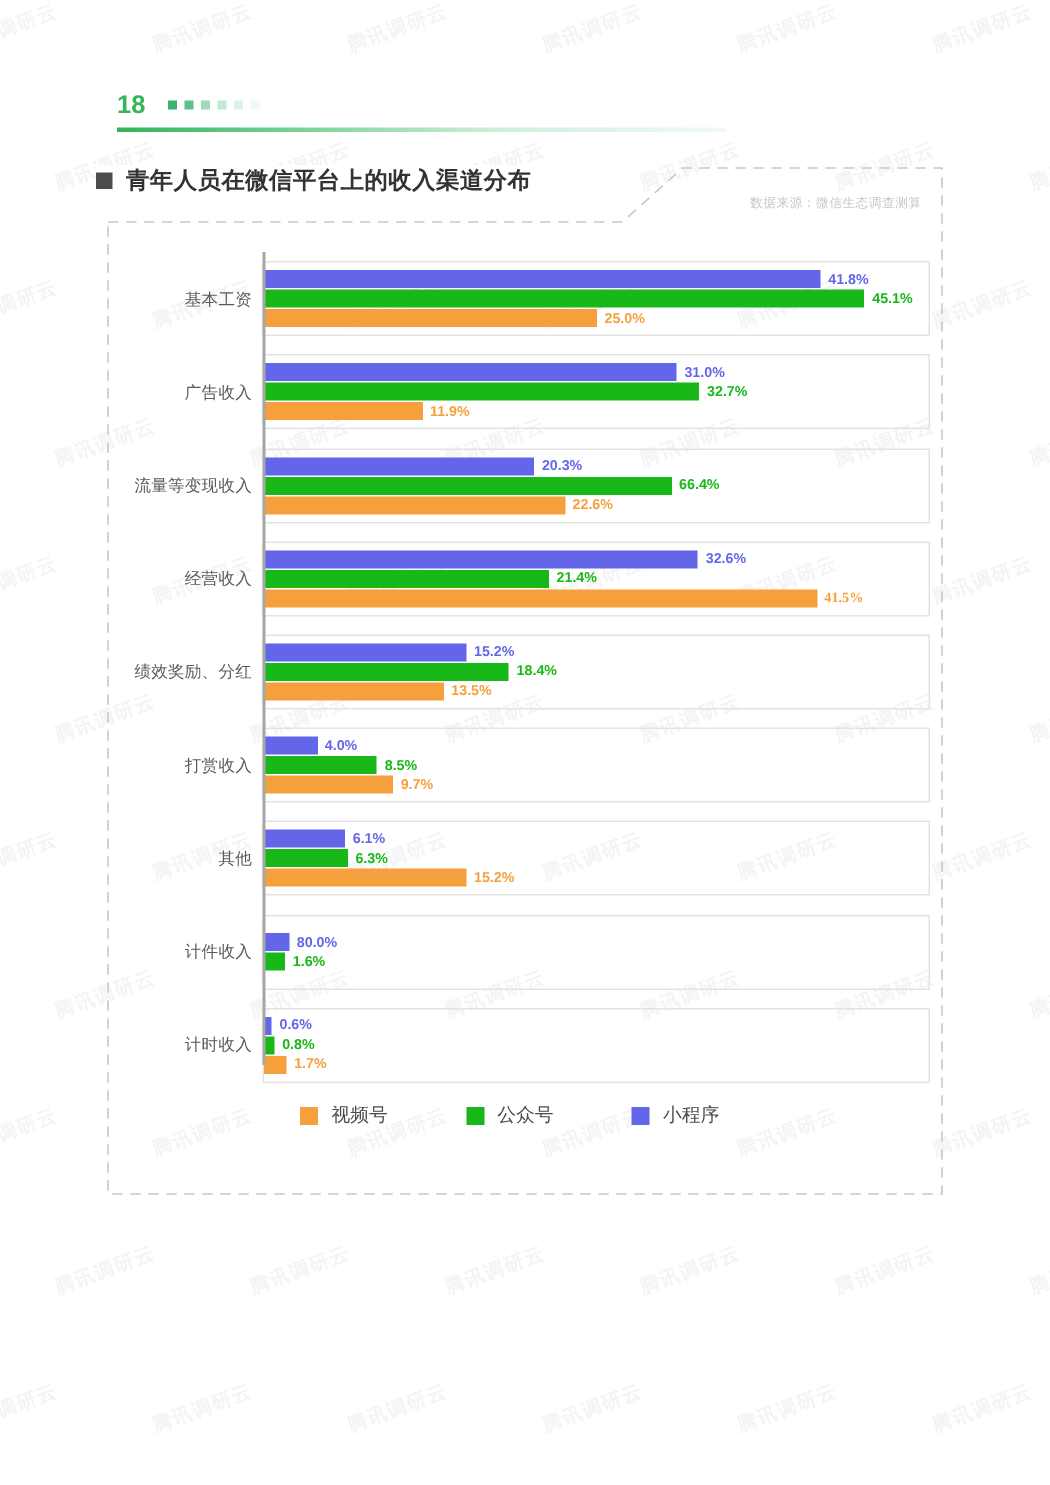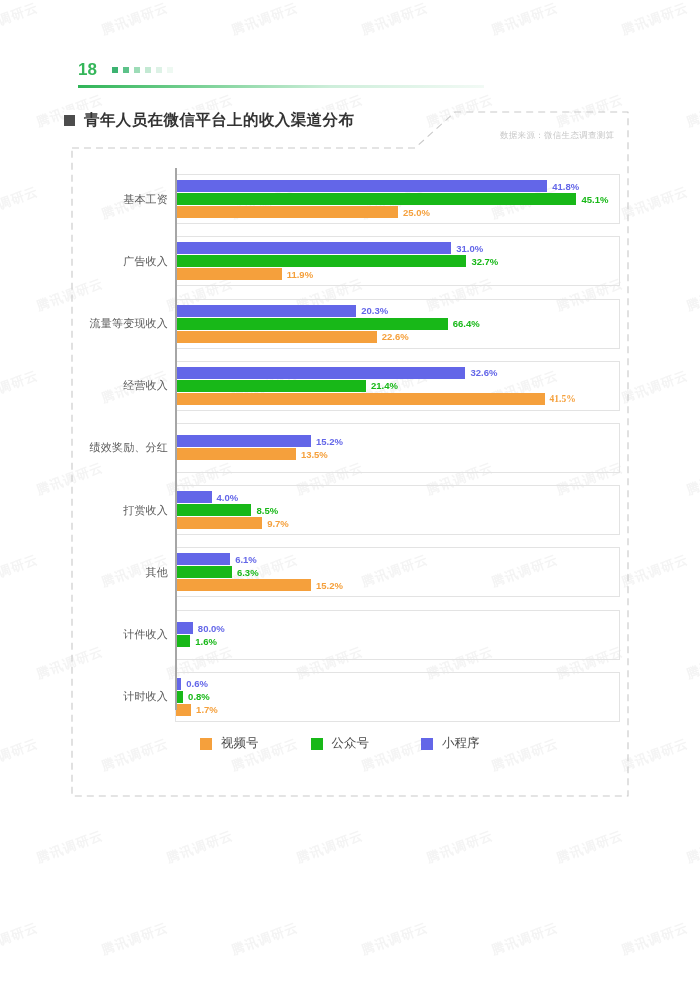--- a/index.html
+++ b/index.html
@@ -254,20 +254,24 @@
     </div>
     <div class="grp" style="height: 62.2222px;">
       <div class="grp-box" style="top: 6.11111px; height: 50px;"></div>
       <div class="grp-label">绩效奖励、分红</div>
       <div class="bars">
         <div class="barline">
           <div class="bar" style="width: 134.976px; background: rgb(99, 102, 232);"></div>
           <div class="bval" style="color: rgb(99, 102, 232);">15.2%</div>
         </div>
         <div class="barline">
+          <div class="bar" style="width: 163.392px; background: rgb(24, 184, 24);"></div>
+          <div class="bval" style="color: rgb(24, 184, 24);">18.4%</div>
+        </div>
+        <div class="barline">
           <div class="bar" style="width: 119.88px; background: rgb(245, 160, 60);"></div>
           <div class="bval" style="color: rgb(245, 160, 60);">13.5%</div>
         </div>
       </div>
     </div>
     <div class="grp" style="height: 62.2222px;">
       <div class="grp-box" style="top: 6.11111px; height: 50px;"></div>
       <div class="grp-label">打赏收入</div>
       <div class="bars">
         <div class="barline">

